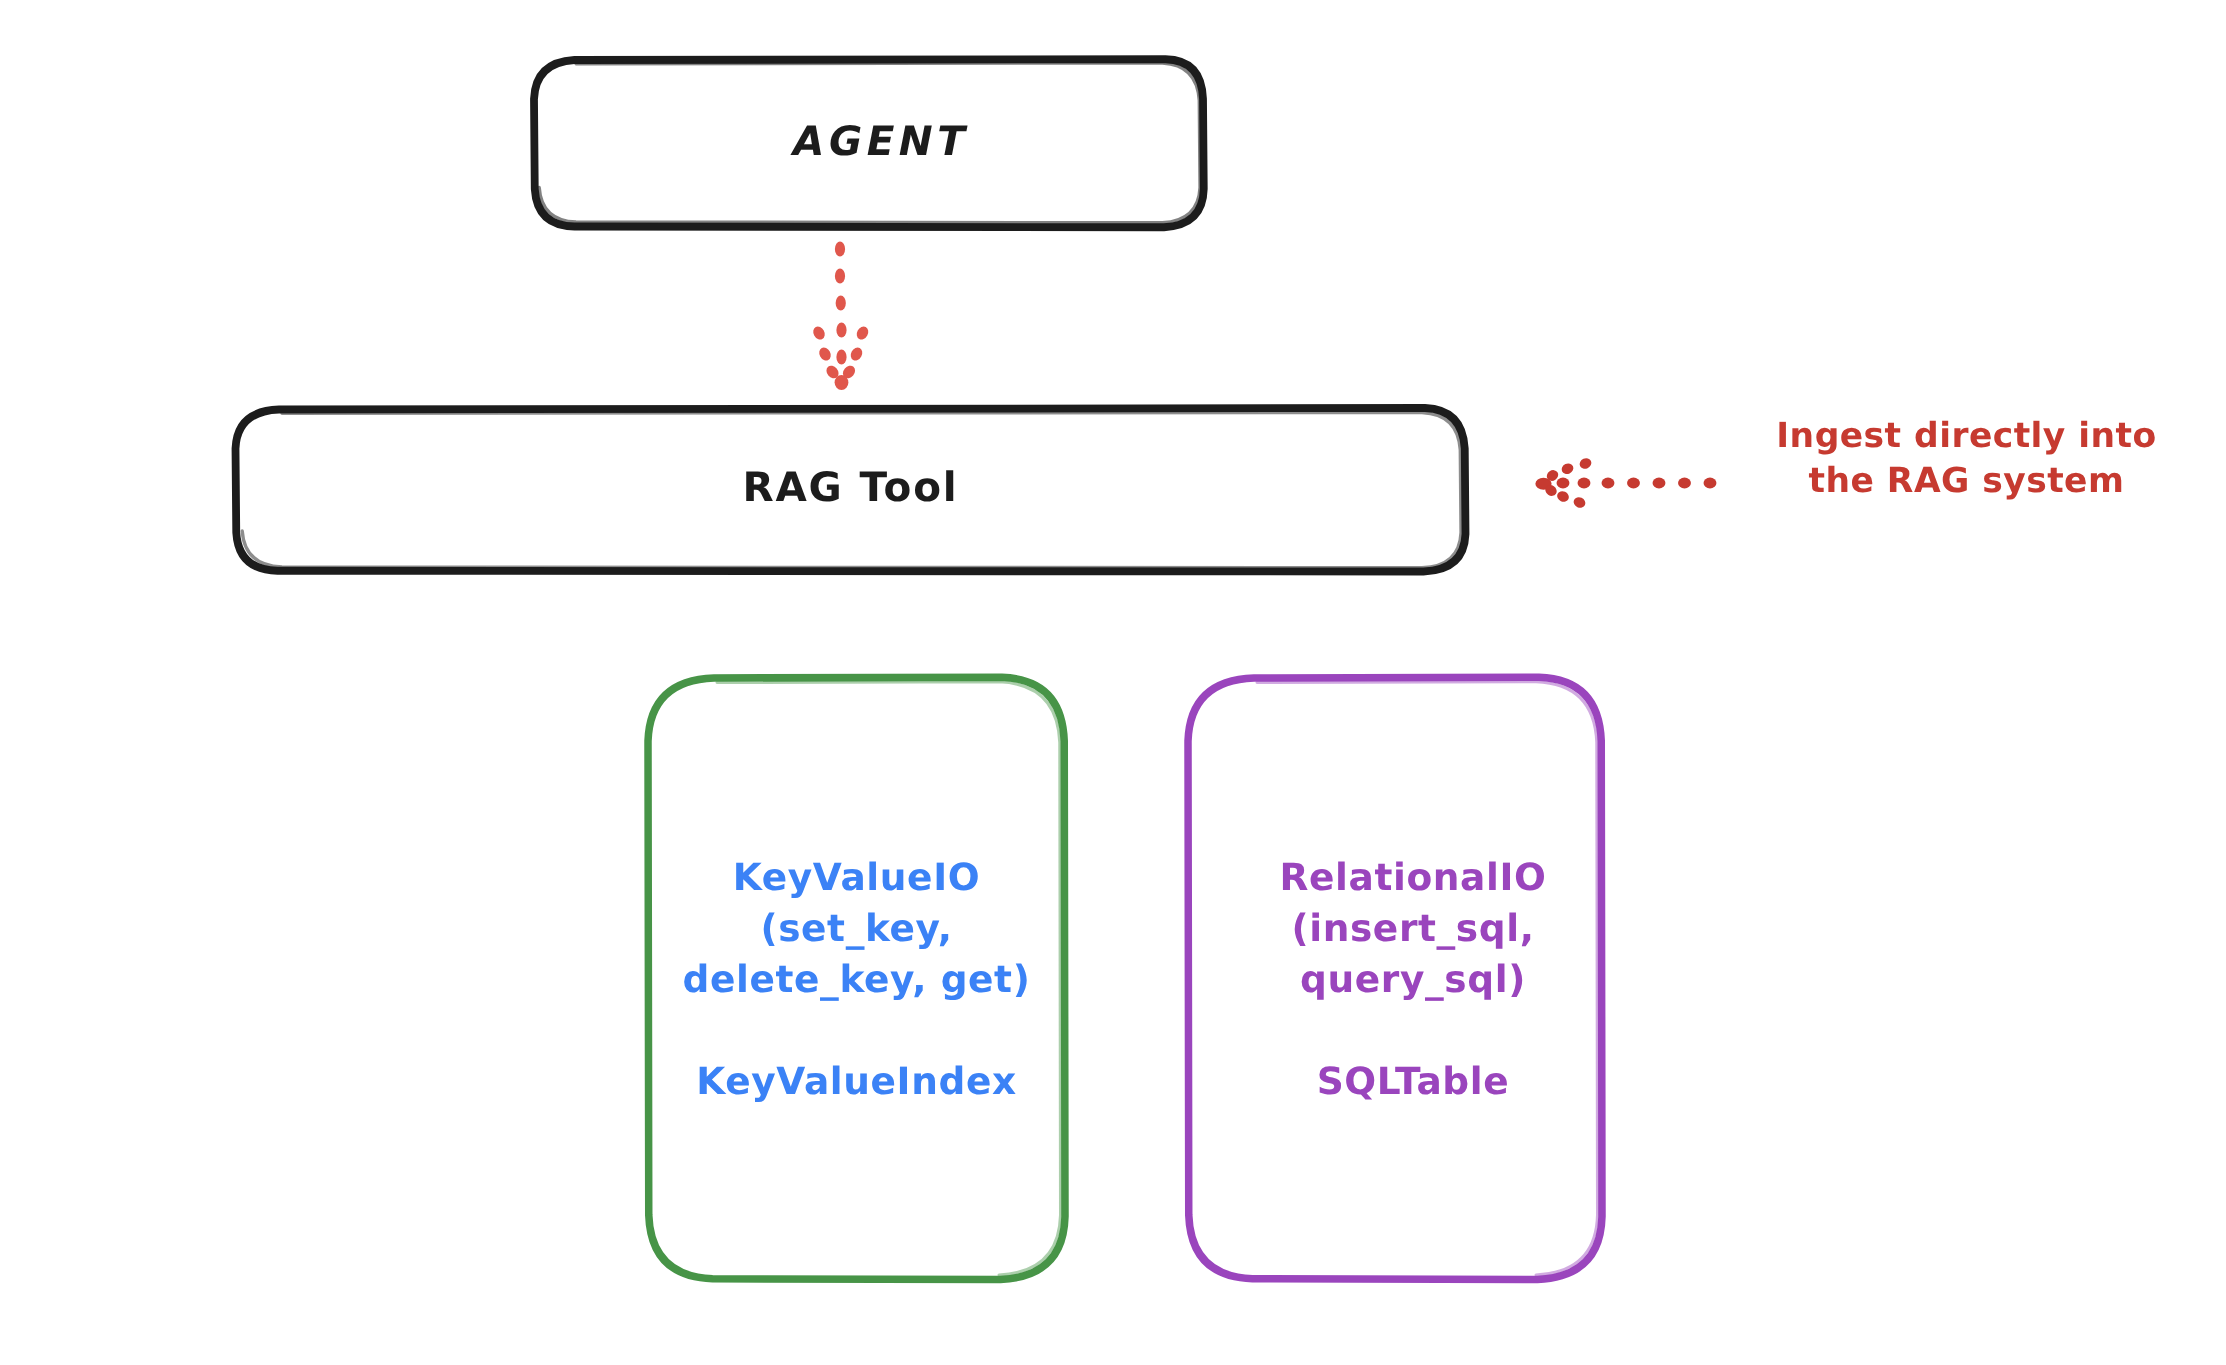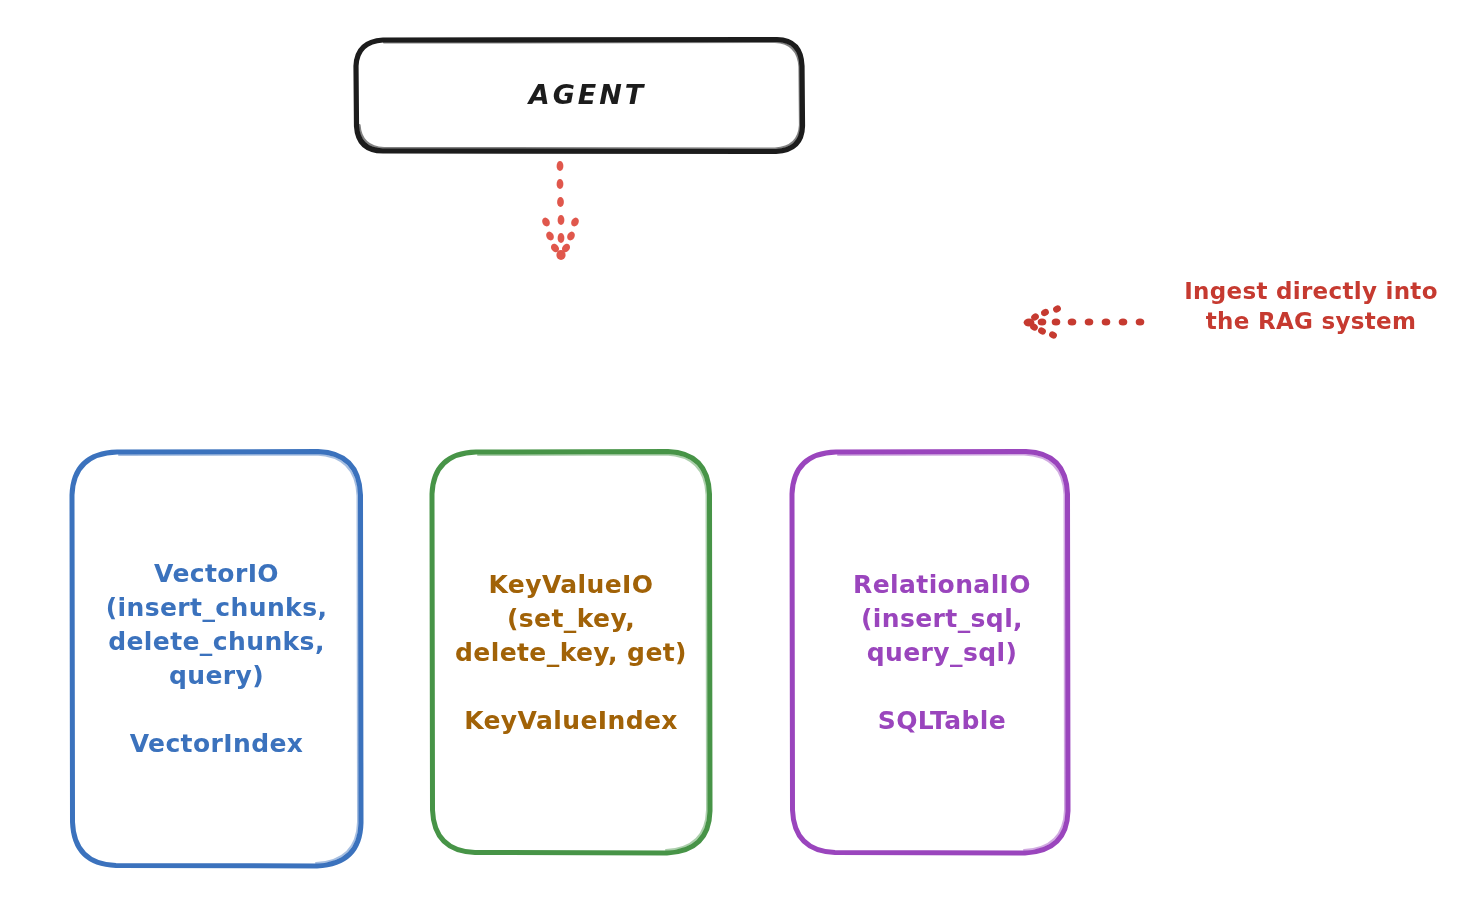--- a/index.html
+++ b/index.html
@@ -97,21 +97,21 @@
     height: 420px;
   }
   #vector-io-node .node-label { color: #3b72bd; }
 
   #key-value-io-node {
     left: 429px;
     top: 449px;
     width: 284px;
     height: 407px;
   }
-  #key-value-io-node .node-label { color: #a16207; }
+  #key-value-io-node .node-label { color: #3b82f6; }
 
   #relational-io-node {
     left: 789px;
     top: 449px;
     width: 282px;
     height: 407px;
   }
   #relational-io-node .node-label { color: #9a45bd; margin-left: 24px; }
 
   
@@ -172,20 +172,27 @@
       <ellipse cx="46" cy="95" rx="4.6" ry="5"></ellipse>
       <ellipse cx="31" cy="62" rx="3.6" ry="4.6" transform="rotate(-28 31 62)"></ellipse>
       <ellipse cx="35" cy="76" rx="3.6" ry="4.6" transform="rotate(-28 35 76)"></ellipse>
       <ellipse cx="40" cy="88" rx="3.6" ry="4.6" transform="rotate(-40 40 88)"></ellipse>
       <ellipse cx="60" cy="62" rx="3.6" ry="4.6" transform="rotate(28 60 62)"></ellipse>
       <ellipse cx="56" cy="76" rx="3.6" ry="4.6" transform="rotate(28 56 76)"></ellipse>
       <ellipse cx="51" cy="88" rx="3.6" ry="4.6" transform="rotate(40 51 88)"></ellipse>
     </g>
   </svg>
 
+  <div class="node" id="rag-tool-node">
+    <svg class="node-svg" viewBox="0 0 826 115" preserveAspectRatio="none">
+      <path d="M32 4 L796 3 Q821 4 822.5 30 L823 87 Q822 111 795 112 L31 111.5 Q5 111 3.5 86 L3 30 Q4 5 32 4 Z" fill="#ffffff" stroke="#1c1c1c" stroke-width="5.2" stroke-linecap="round" stroke-linejoin="round"></path>
+      <path d="M34 6.5 L794 6 Q818 7 819.5 31 L820 86 Q819 108.5 794 109.5 L34 109 Q9 108 7.5 85" fill="none" stroke="#1c1c1c" stroke-width="2.2" stroke-linecap="round" opacity="0.5"></path>
+    </svg>
+    <div class="node-label">RAG Tool</div>
+  </div>
 
   <svg id="ingest-arrow" viewBox="0 0 124 52">
     <g fill="#c63a30">
       <ellipse cx="118" cy="26" rx="4.3" ry="3.6"></ellipse>
       <ellipse cx="101" cy="26" rx="4.3" ry="3.6"></ellipse>
       <ellipse cx="84" cy="26" rx="4.3" ry="3.6"></ellipse>
       <ellipse cx="67" cy="26" rx="4.3" ry="3.6"></ellipse>
       <ellipse cx="50" cy="26" rx="4.3" ry="3.6"></ellipse>
       <ellipse cx="34" cy="26" rx="4.3" ry="3.6"></ellipse>
       <ellipse cx="20" cy="26" rx="4.3" ry="3.6"></ellipse>
@@ -195,32 +202,20 @@
       <ellipse cx="13" cy="21" rx="4" ry="3.4" transform="rotate(-34 13 21)"></ellipse>
       <ellipse cx="31" cy="39" rx="4" ry="3.4" transform="rotate(24 31 39)"></ellipse>
       <ellipse cx="20" cy="35" rx="4" ry="3.4" transform="rotate(24 20 35)"></ellipse>
       <ellipse cx="12" cy="31" rx="4" ry="3.4" transform="rotate(34 12 31)"></ellipse>
     </g>
   </svg>
 
   <div id="ingest-annotation">Ingest directly into
 the RAG system</div>
 
-  <div class="node store-node" id="vector-io-node">
-    <svg class="node-svg" viewBox="0 0 295 420" preserveAspectRatio="none">
-      <path d="M48 3 L249 2.5 Q290 4 291.5 46 L292 374 Q291 415 248 417 L47 416.5 Q5 415 3.5 373 L3 46 Q4.5 4.5 48 3 Z" fill="#ffffff" stroke="#3b72bd" stroke-width="5" stroke-linecap="round" stroke-linejoin="round"></path>
-      <path d="M50 6 L247 5.5 Q287 7 288.5 47 L289 373 Q288 412 247 414" fill="none" stroke="#3b72bd" stroke-width="2" stroke-linecap="round" opacity="0.45"></path>
-    </svg>
-    <div class="node-label">VectorIO
-(insert_chunks,
-delete_chunks,
-query)
-
-VectorIndex</div>
-  </div>
 
   <div class="node store-node" id="key-value-io-node">
     <svg class="node-svg" viewBox="0 0 284 407" preserveAspectRatio="none">
       <path d="M47 3 L239 2.5 Q279 4 280.5 45 L281 362 Q280 402 238 404 L46 403.5 Q5 402 3.5 361 L3 45 Q4.5 4.5 47 3 Z" fill="#ffffff" stroke="#479447" stroke-width="5" stroke-linecap="round" stroke-linejoin="round"></path>
       <path d="M49 6 L237 5.5 Q276 7 277.5 46 L278 361 Q277 399 237 401" fill="none" stroke="#479447" stroke-width="2" stroke-linecap="round" opacity="0.45"></path>
     </svg>
     <div class="node-label">KeyValueIO
 (set_key,
 delete_key, get)
 

